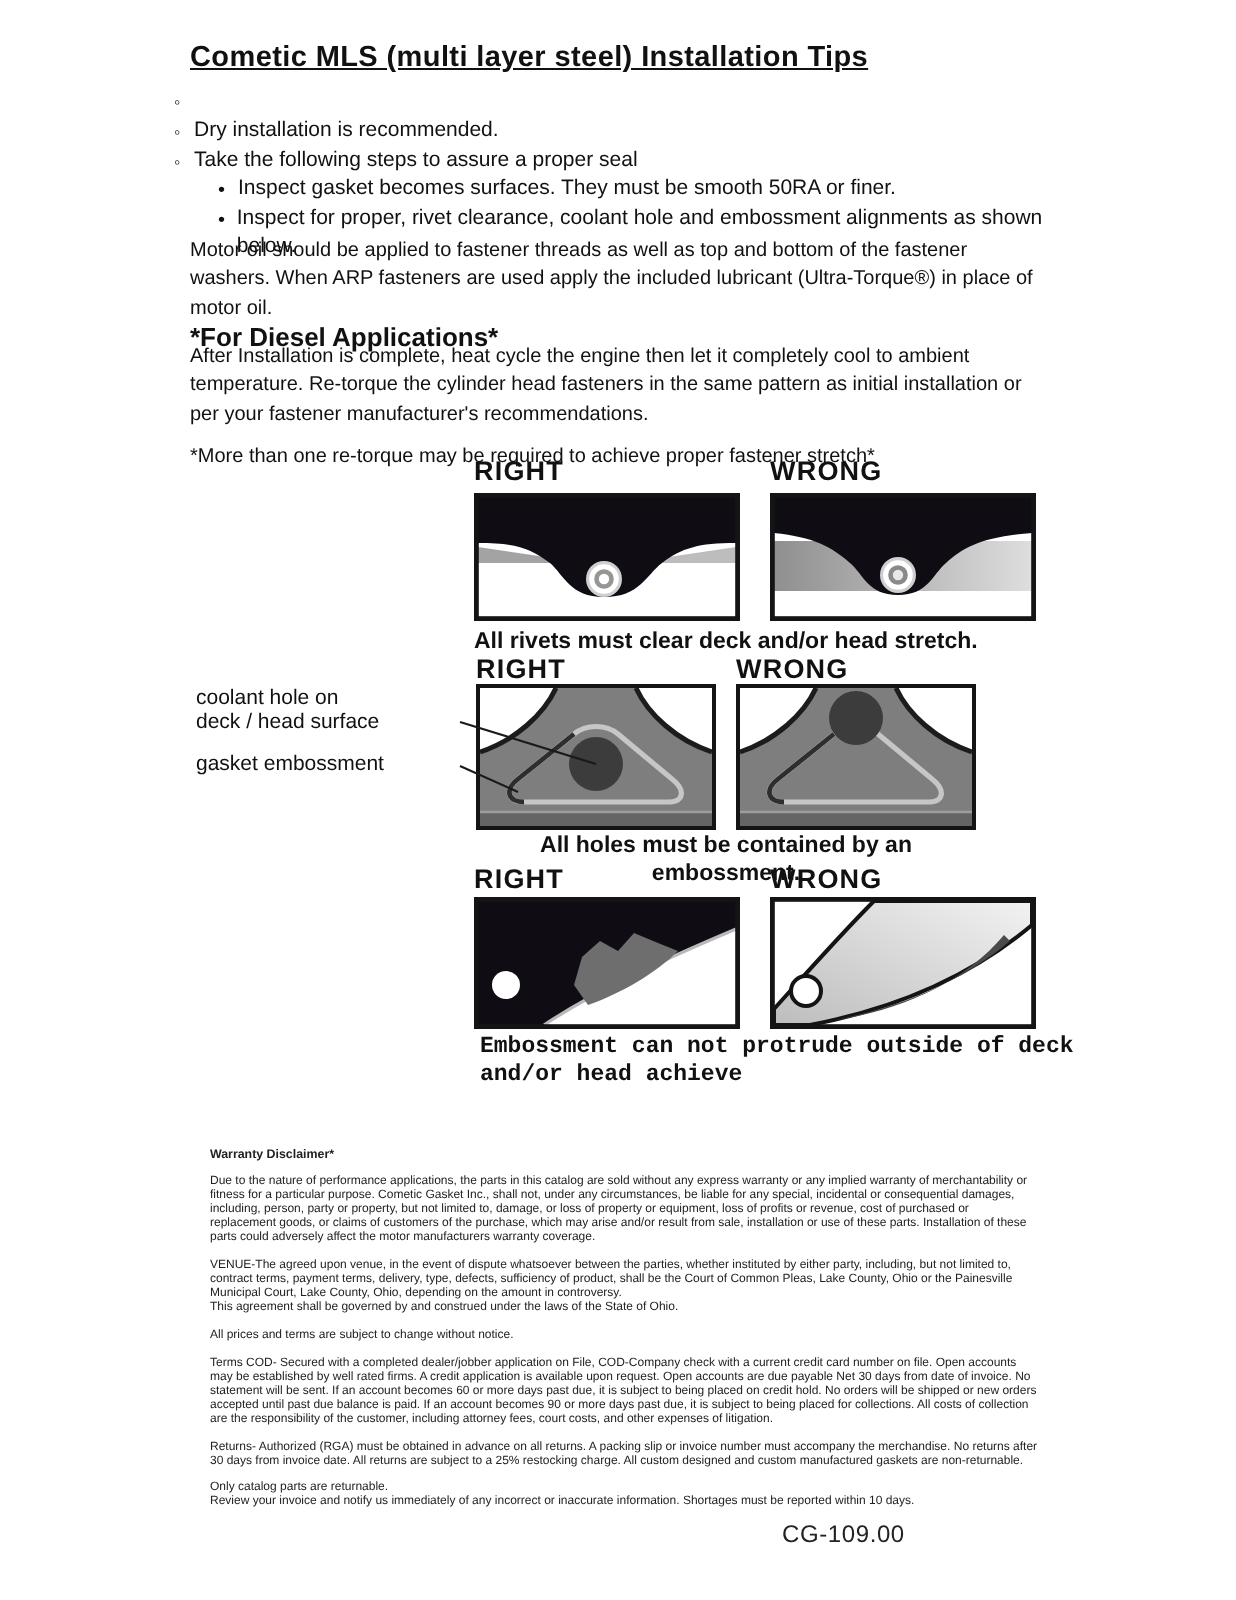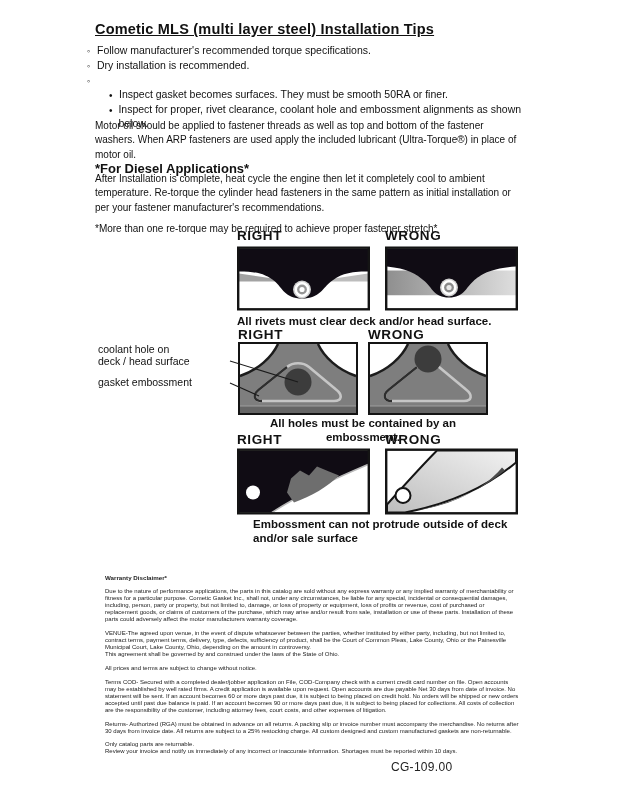--- a/index.html
+++ b/index.html
@@ -43,28 +43,28 @@
 </head>
 <body>
 
 <div class="page">
 
   <div class="abs title">Cometic MLS (multi layer steel) Installation Tips</div>
 
   <div class="abs bullets">
     <div class="bullet-row">
       <span class="bullet-marker">◦</span>
-      <span>Follow manufacturer's recommended torque specifications.</span>
     </div>
     <div class="bullet-row">
       <span class="bullet-marker">◦</span>
       <span>Dry installation is recommended.</span>
     </div>
     <div class="bullet-row">
       <span class="bullet-marker">◦</span>
+      <span>Take the following steps to assure a proper seal</span>
     </div>
     <div class="bullet-row sub">
       <span class="bullet-marker">•</span>
       <span>Inspect gasket becomes surfaces.  They must be smooth 50RA or finer.</span>
     </div>
     <div class="bullet-row sub">
       <span class="bullet-marker">•</span>
       <span>Inspect for proper, rivet clearance, coolant hole and embossment alignments as shown below.</span>
     </div>
   </div>
@@ -104,21 +104,21 @@
       <rect x="2" y="49" width="129" height="13" fill="#ffffff"></rect>
       <path d="M2,2 H131 V20 C106,22 97,27 88,35 C81,41 79,51 64,51 C49,51 47,41 40,35 C31,27 22,22 2,20 Z" fill="#100c14"></path>
       <circle cx="64" cy="41" r="9" fill="#cfcfcf"></circle>
       <circle cx="64" cy="41" r="7.4" fill="#ffffff"></circle>
       <circle cx="64" cy="41" r="4.9" fill="#8a8a8a"></circle>
       <circle cx="64" cy="41" r="2.6" fill="#e8e8e8"></circle>
       <rect x="1.2" y="1.2" width="130.6" height="61.6" fill="none" stroke="#141414" stroke-width="2.4"></rect>
     </svg>
   </div>
 
-  <div class="abs caption" style="left:237px; top:314px; width:300px;">All rivets must clear deck and/or head surface.</div>
+  <div class="abs caption" style="left:237px; top:314px; width:300px;">All rivets must clear deck and/or head stretch.</div>
 
   <div class="abs rw-label" style="left:238px; top:327px; width:120px;">RIGHT</div>
   <div class="abs rw-label" style="left:368px; top:327px; width:120px;">WRONG</div>
 
   <div class="abs callout" style="left:98px; top:344px;">
     <div>coolant hole on</div>
     <div>deck / head surface</div>
   </div>
   <div class="abs callout" style="left:98px; top:377px;">gasket embossment</div>
 
@@ -186,23 +186,23 @@
         </linearGradient>
       </defs>
       <rect x="1.2" y="1.2" width="130.6" height="63.6" fill="#ffffff"></rect>
       <path d="M52,2 H131 V14 C100,40 62,56 20,64 H2 V56 C20,36 36,18 52,2 Z" fill="url(#gw3)" stroke="#141414" stroke-width="2"></path>
       <path d="M120,22 C94,44 62,56 30,62 C64,57 96,44 117,19 Z" fill="#4a4a4a"></path>
       <circle cx="18" cy="47" r="7.5" fill="#ffffff" stroke="#141414" stroke-width="2"></circle>
       <rect x="1.2" y="1.2" width="130.6" height="63.6" fill="none" stroke="#141414" stroke-width="2.4"></rect>
     </svg>
   </div>
 
-  <div class="abs caption" style="left:253px; top:517px; width:300px;">
+  <div class="abs caption" style="left:240px; top:517px; width:300px;font-family:Liberation Mono, monospace;">
     <div>Embossment can not protrude outside of deck</div>
-    <div>and/or sale surface</div>
+    <div>and/or head achieve</div>
   </div>
 
   <div class="abs legal">
     <div class="legal-head">Warranty Disclaimer*</div>
     <div class="legal-p">Due to the nature of performance applications, the parts in this catalog are sold without any express warranty or any implied warranty of merchantability or fitness for a particular purpose.  Cometic Gasket Inc., shall not, under any circumstances, be liable for any special, incidental or consequential damages, including, person, party or property, but not limited to, damage, or loss of property or equipment, loss of profits or revenue, cost of purchased or replacement goods, or claims of customers of the purchase, which may arise and/or result from sale, installation or use of these parts.  Installation of these parts could adversely affect the motor manufacturers warranty coverage.</div>
     <div class="legal-line">VENUE-The agreed upon venue, in the event of dispute whatsoever between the parties, whether instituted by either party, including, but not limited to, contract terms, payment terms, delivery, type, defects, sufficiency of product, shall be the Court of Common Pleas, Lake County, Ohio or the Painesville Municipal Court, Lake County, Ohio, depending on the amount in controversy.</div>
     <div class="legal-p">This agreement shall be governed by and construed under the laws of the State of Ohio.</div>
     <div class="legal-p">All prices and terms are subject to change without notice.</div>
     <div class="legal-p">Terms COD- Secured with a completed dealer/jobber application on File, COD-Company check with a current credit card number on file.  Open accounts may be established by well rated firms.  A credit application is available upon request.  Open accounts are due payable Net 30 days from date of invoice.  No statement will be sent.  If an account becomes 60 or more days past due, it is subject to being placed on credit hold.  No orders will be shipped or new orders accepted until past due balance is paid.  If an account becomes 90 or more days past due, it is subject to being placed for collections.  All costs of collection are the responsibility of the customer, including attorney fees, court costs, and other expenses of litigation.</div>
     <div class="legal-p">Returns- Authorized (RGA) must be obtained in advance on all returns.  A packing slip or invoice number must accompany the merchandise.  No returns after 30 days from invoice date.  All returns are subject to a 25% restocking charge.  All custom designed and custom manufactured gaskets are non-returnable.</div>

